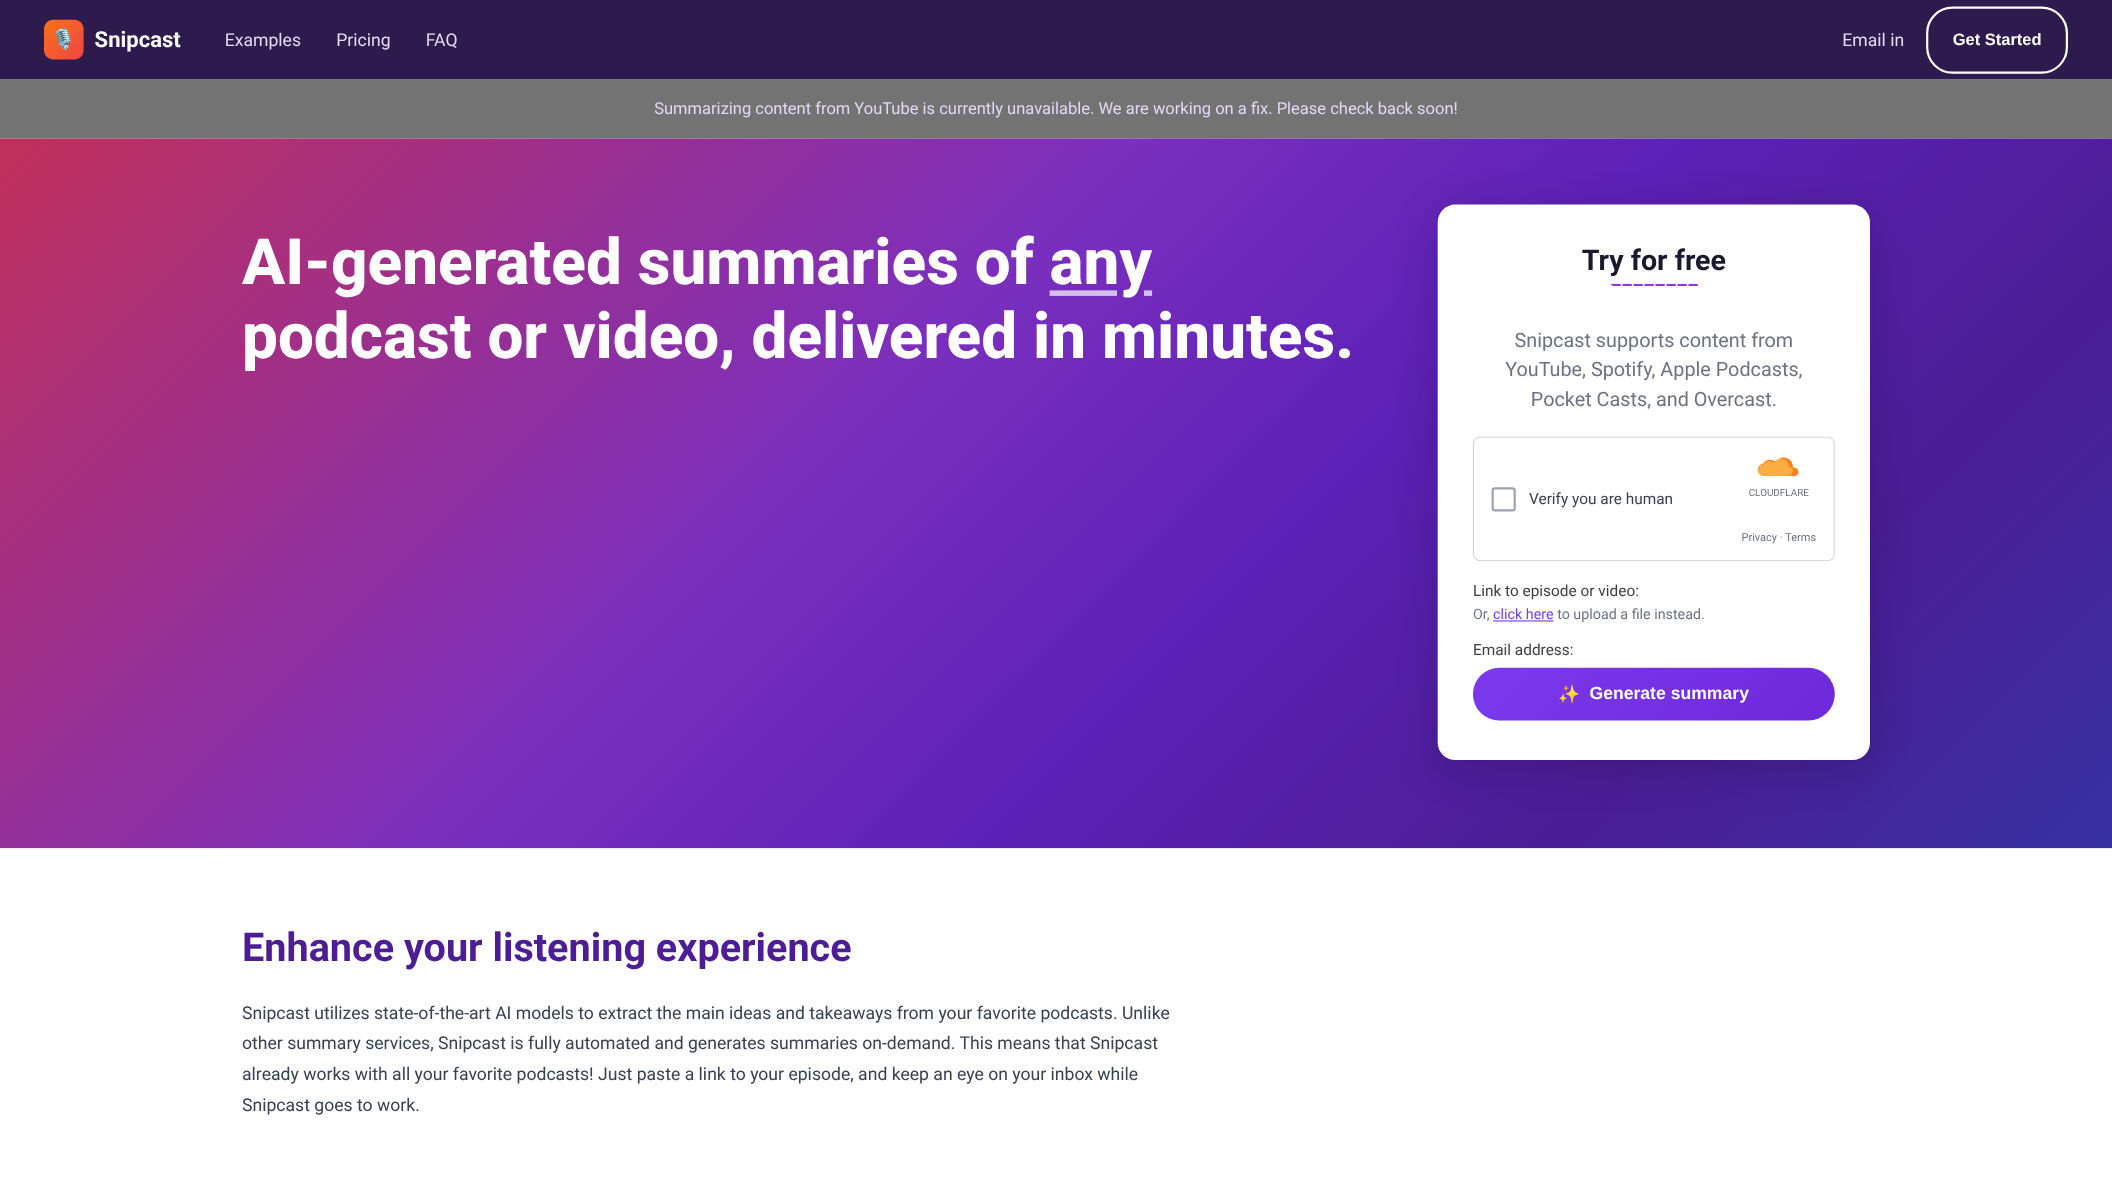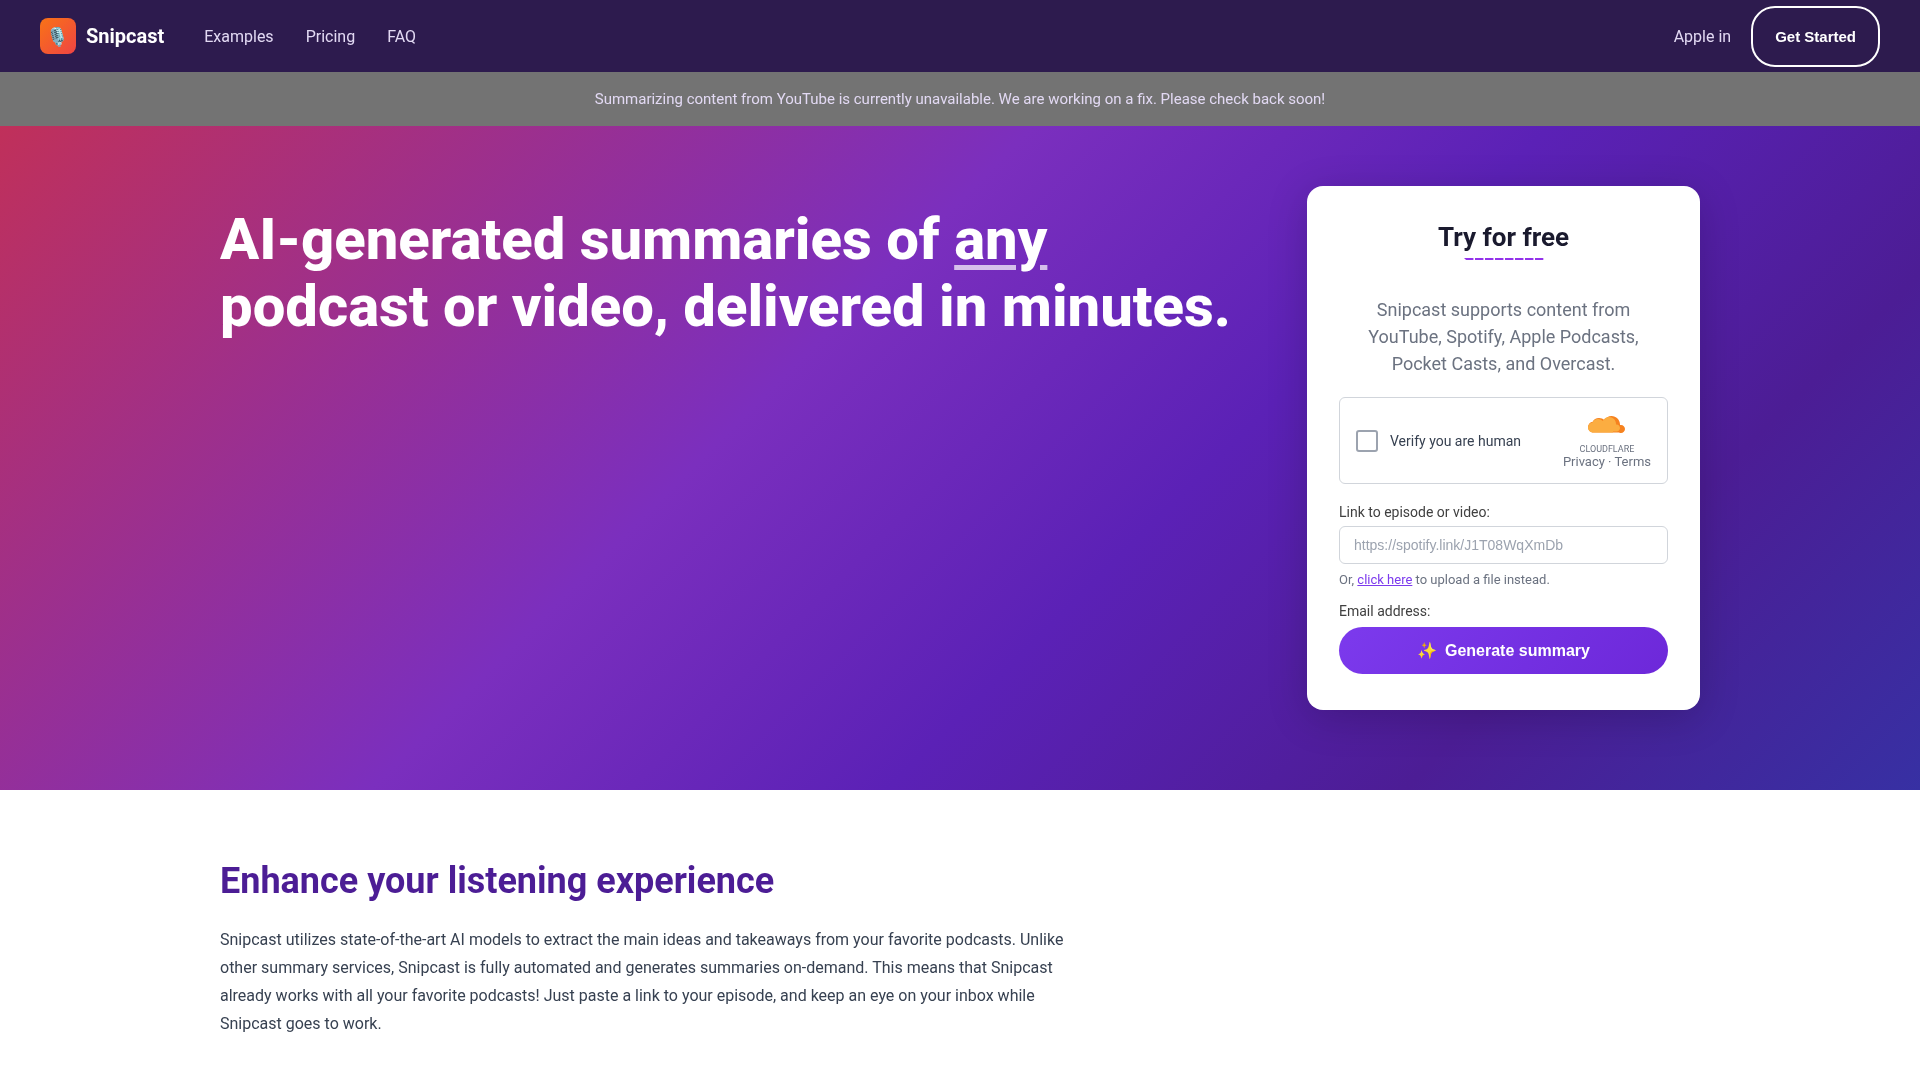--- a/index.html
+++ b/index.html
@@ -120,21 +120,21 @@
       flex-shrink: 0;
     }
     .captcha-label { font-size: 14px; color: #374151; }
     .cloudflare-logo { display: flex; flex-direction: column; align-items: center; }
     .cf-cloud {
       width: 48px; height: 30px;
       position: relative;
     }
     .cf-cloud svg { width: 48px; height: 28px; }
     .cf-text { font-size: 9px; color: #6b7280; text-align: center; margin-top: 2px; }
-    .cf-links { font-size: 13px; color: #6b7280; }
+    .cf-links { font-size: 10px; color: #6b7280; margin-top: 30px; }
 
     
     .field-label {
       font-size: 14px;
       color: #404040;
       font-weight: 400;
       margin-bottom: 6px;
     }
     .field-input {
       width: 100%;
@@ -199,21 +199,21 @@
       <div class="logo-icon">🎙️</div>
       <span>Snipcast</span>
     </div>
     <div class="nav-links">
       <a class="nav-link">Examples</a>
       <a class="nav-link">Pricing</a>
       <a class="nav-link">FAQ</a>
     </div>
   </div>
   <div class="nav-right">
-    <span class="sign-in">Apple in</span>
+    <span class="sign-in">Email in</span>
     <button class="get-started-btn">Get Started</button>
   </div>
 </nav>
 
 <div class="banner">
   <span>Summarizing content from YouTube is currently unavailable. We are working on a fix. Please check back soon!</span>
 </div>
 
 <section class="hero">
   <div class="hero-text">
@@ -240,21 +240,20 @@
             <path d="M30 20.5H10c-2.76 0-5-2.24-5-5 0-2.58 1.96-4.7 4.48-4.96C10.22 8.28 12.46 7 15 7c1.89 0 3.6.74 4.87 1.96C21.05 6.67 23.41 5 26 5c3.87 0 7 3.13 7 7v.5h.5c1.93 0 3.5 1.57 3.5 3.5s-1.57 3.5-3.5 3.5H30z" fill="#FBAD41"></path>
           </svg>
         </div>
         <div class="cf-text">CLOUDFLARE</div>
         <div class="cf-links">Privacy · Terms</div>
       </div>
     </div>
 
     
     <div class="field-label">Link to episode or video:</div>
-    <input class="field-input" type="text" placeholder="https://spotify.link/J1T08WqXmDb" style="">
     <div class="upload-link-text">
       <span>Or, </span><a>click here</a><span> to upload a file instead.</span>
     </div>
 
     
     <div class="field-label">Email address:</div>
 
     
     <button class="generate-btn">
       <span>✨</span>

